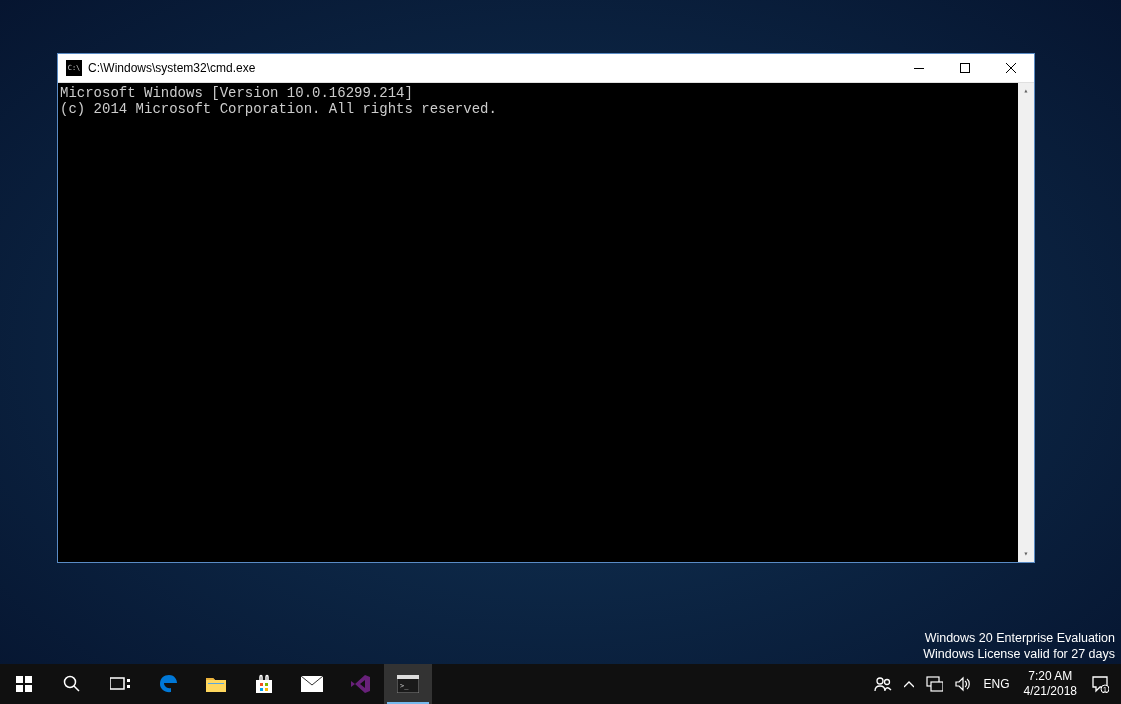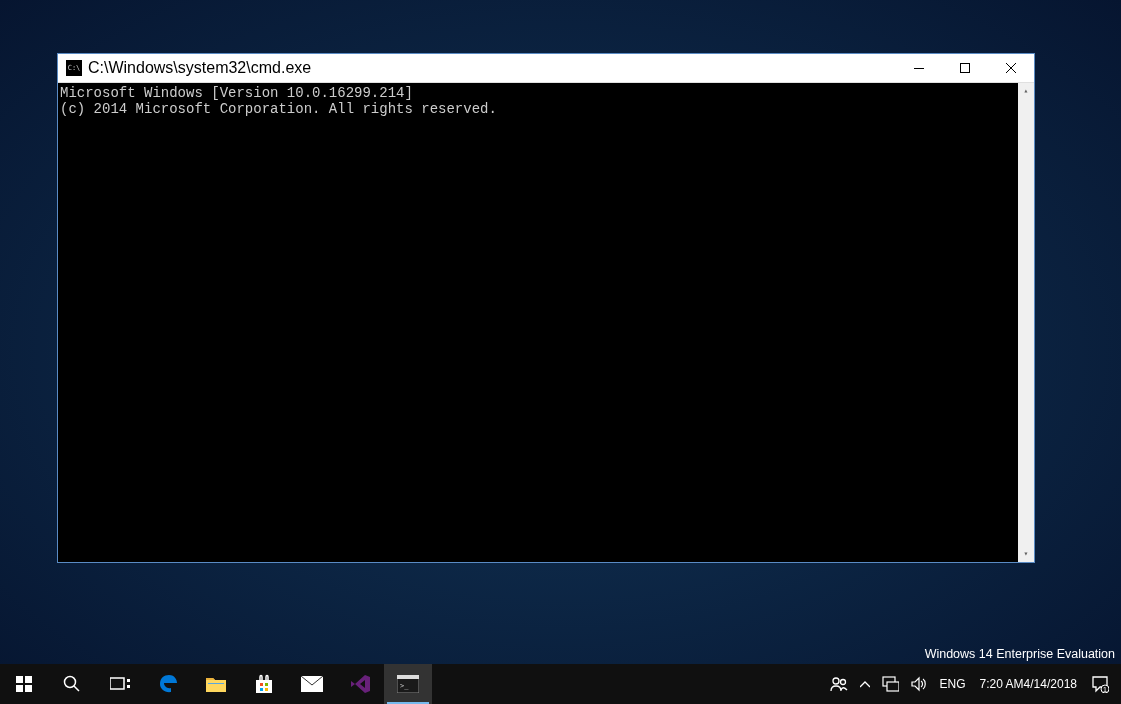--- a/index.html
+++ b/index.html
@@ -49,21 +49,21 @@
     
     .cmd-icon-inner {
       color: #ccc;
       font-size: 7px;
       font-family: monospace;
       line-height: 1;
     }
     
     .titlebar-title {
       margin-left: 6px;
-      font-size: 16px;
+      font-size: 12px;
       color: #000;
       flex: 1;
     }
     
     .window-controls {
       display: flex;
       height: 100%;
     }
     
     .window-btn {
@@ -189,21 +189,21 @@
       padding: 16px 6px;
       display: flex;
       align-items: center;
       justify-content: center;
       cursor: pointer;
       color: #fff;
     }
     
     .clock {
       display: flex;
-      flex-direction: row;
+      flex-direction: column;
       align-items: center;
       justify-content: center;
       padding: 0 8px;
       color: #fff;
       font-size: 12px;
       line-height: 15px;
       cursor: pointer;
     }
     
     
@@ -243,21 +243,22 @@
     <div class="cmd-line">(c) 2014 Microsoft Corporation. All rights reserved.</div>
     <div class="cmd-line"></div>
     <div class="cmd-scrollbar">
       <div class="scroll-arrow">▴</div>
       <div class="scroll-arrow down">▾</div>
     </div>
   </div>
 </div>
 
 <div class="watermark">
-  <div>Windows 14 Enterprise Evaluation</div>
+  <div>Windows 20 Enterprise Evaluation</div>
+  <div>Windows License valid for 27 days</div>
 </div>
 
 <div class="taskbar">
   <div class="taskbar-left">
     <div class="taskbar-btn">
       <svg width="16" height="16">
         <rect x="0" y="0" width="7" height="7" fill="#fff"></rect>
         <rect x="9" y="0" width="7" height="7" fill="#fff"></rect>
         <rect x="0" y="9" width="7" height="7" fill="#fff"></rect>
         <rect x="9" y="9" width="7" height="7" fill="#fff"></rect>
@@ -342,21 +343,21 @@
       <svg width="17" height="16">
         <path d="M1 6 L4 6 L8 2 L8 14 L4 10 L1 10 Z" fill="none" stroke="#fff" stroke-width="1.2"></path>
         <path d="M10 5 C12 6 12 10 10 11 M12 3 C15 5 15 11 12 13" fill="none" stroke="#fff" stroke-width="1.2"></path>
       </svg>
     </div>
     <div class="tray-btn" style="font-size:12px;">
       <span>ENG</span>
     </div>
     <div class="clock">
       <div>7:20 AM</div>
-      <div>4/14/2018</div>
+      <div>4/21/2018</div>
     </div>
     <div class="tray-btn">
       <svg width="18" height="18">
         <path d="M2 2 L16 2 L16 12 L9 12 L5 16 L5 12 L2 12 Z" fill="none" stroke="#fff" stroke-width="1.3"></path>
         <circle cx="14" cy="14" r="4" fill="#101010" stroke="#fff" stroke-width="1"></circle>
         <text x="14" y="17" fill="#fff" font-size="7" text-anchor="middle">1</text>
       </svg>
     </div>
     <div class="tray-btn" style="width:6px;padding:0;"></div>
   </div>

